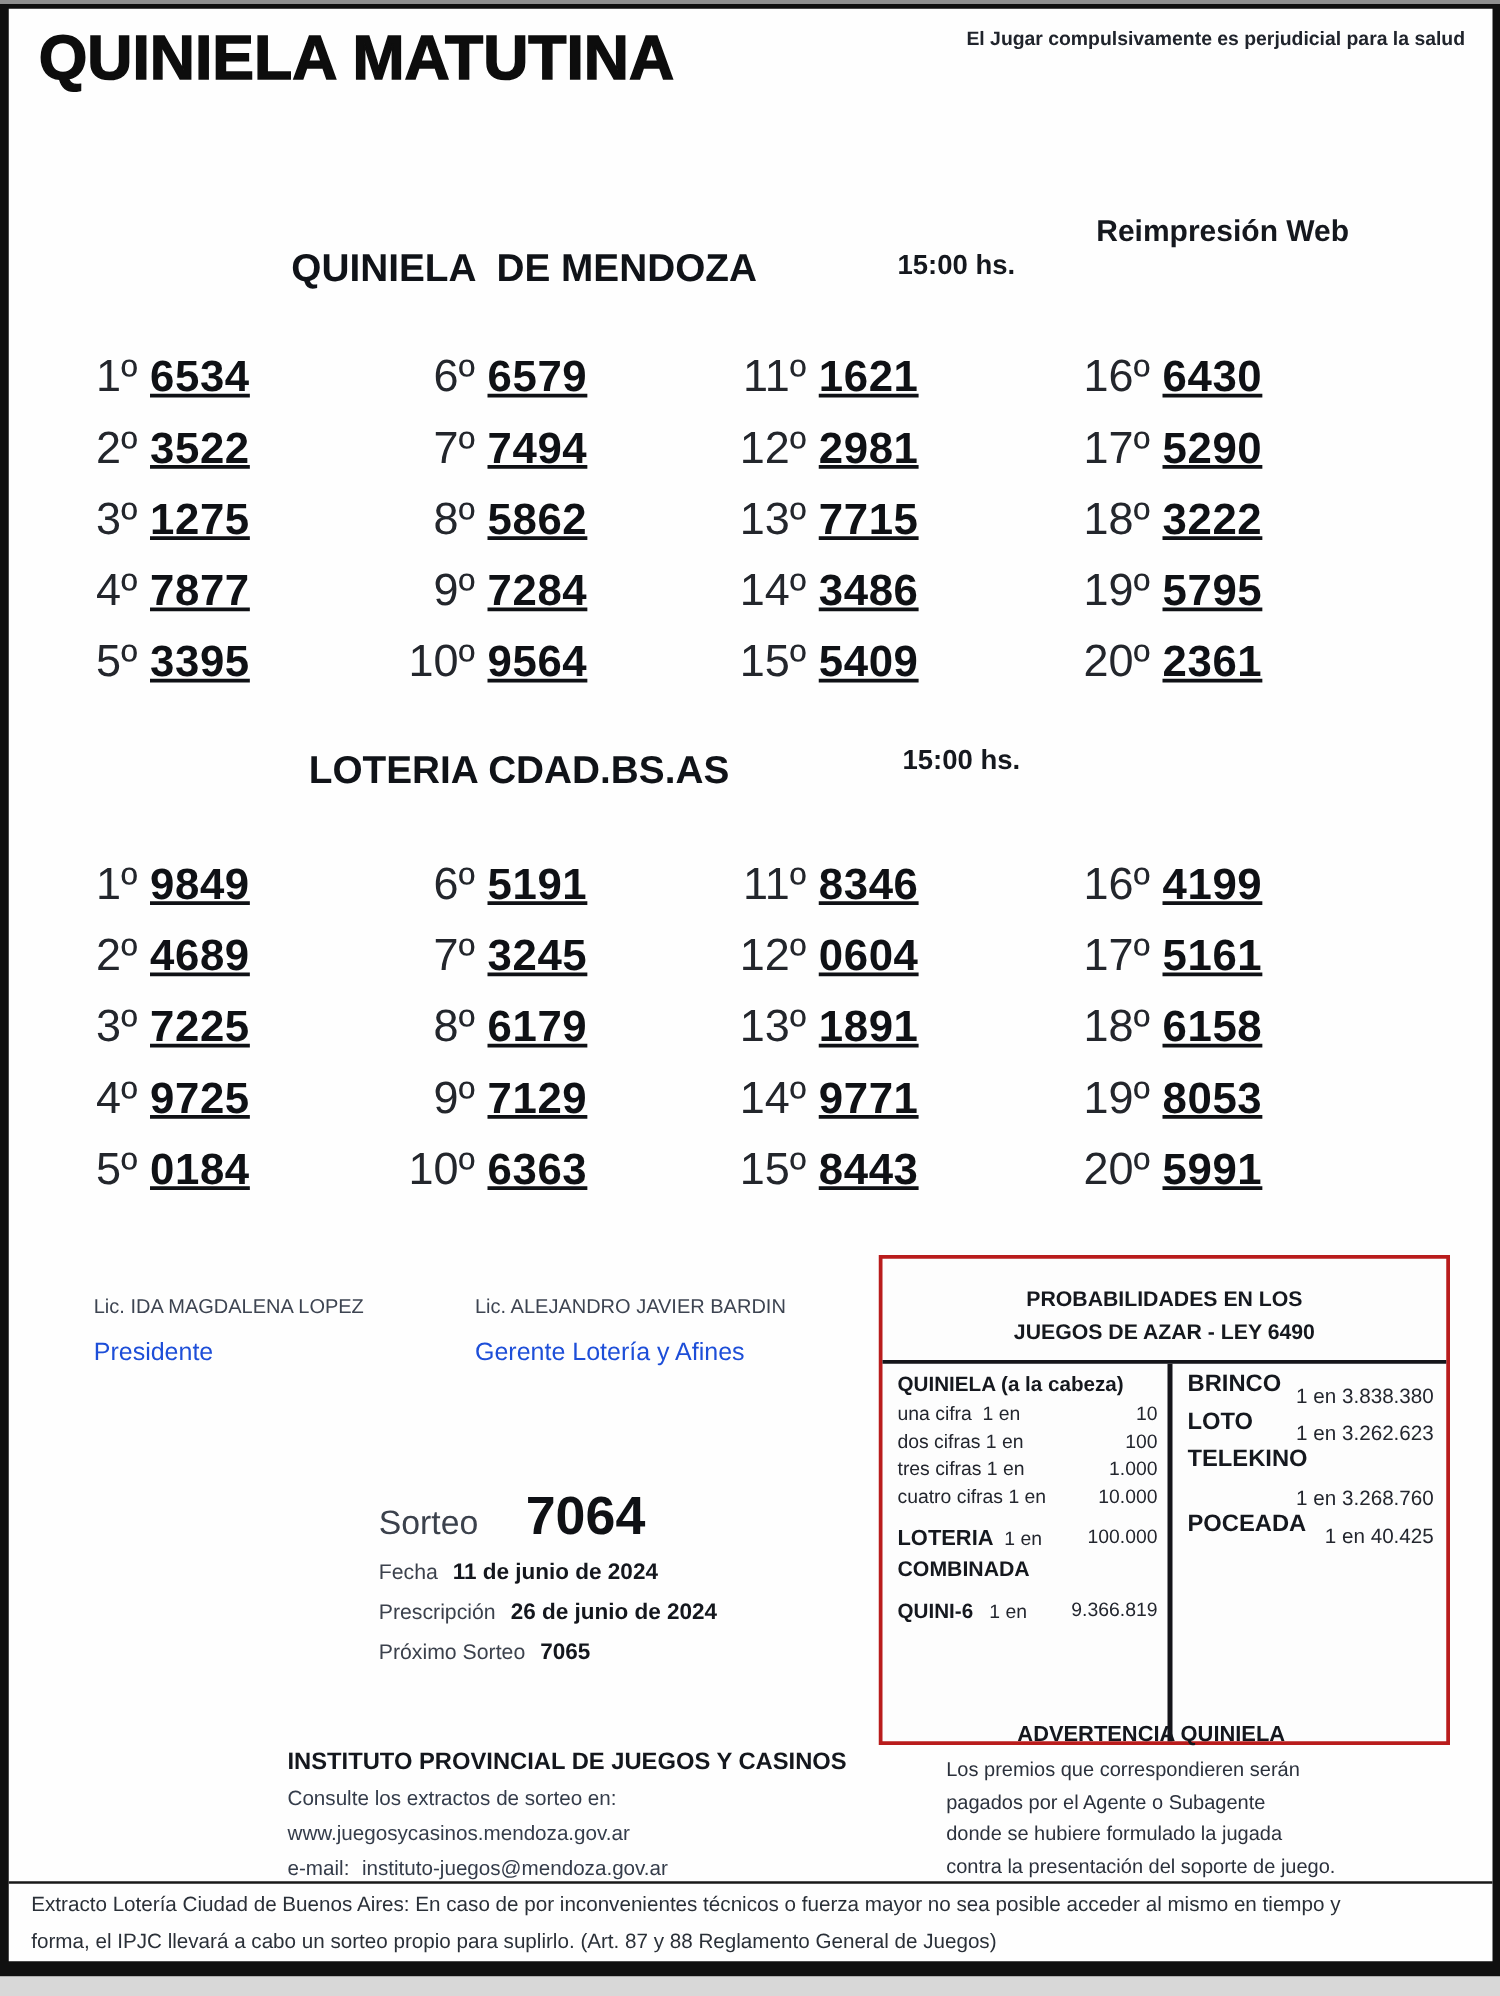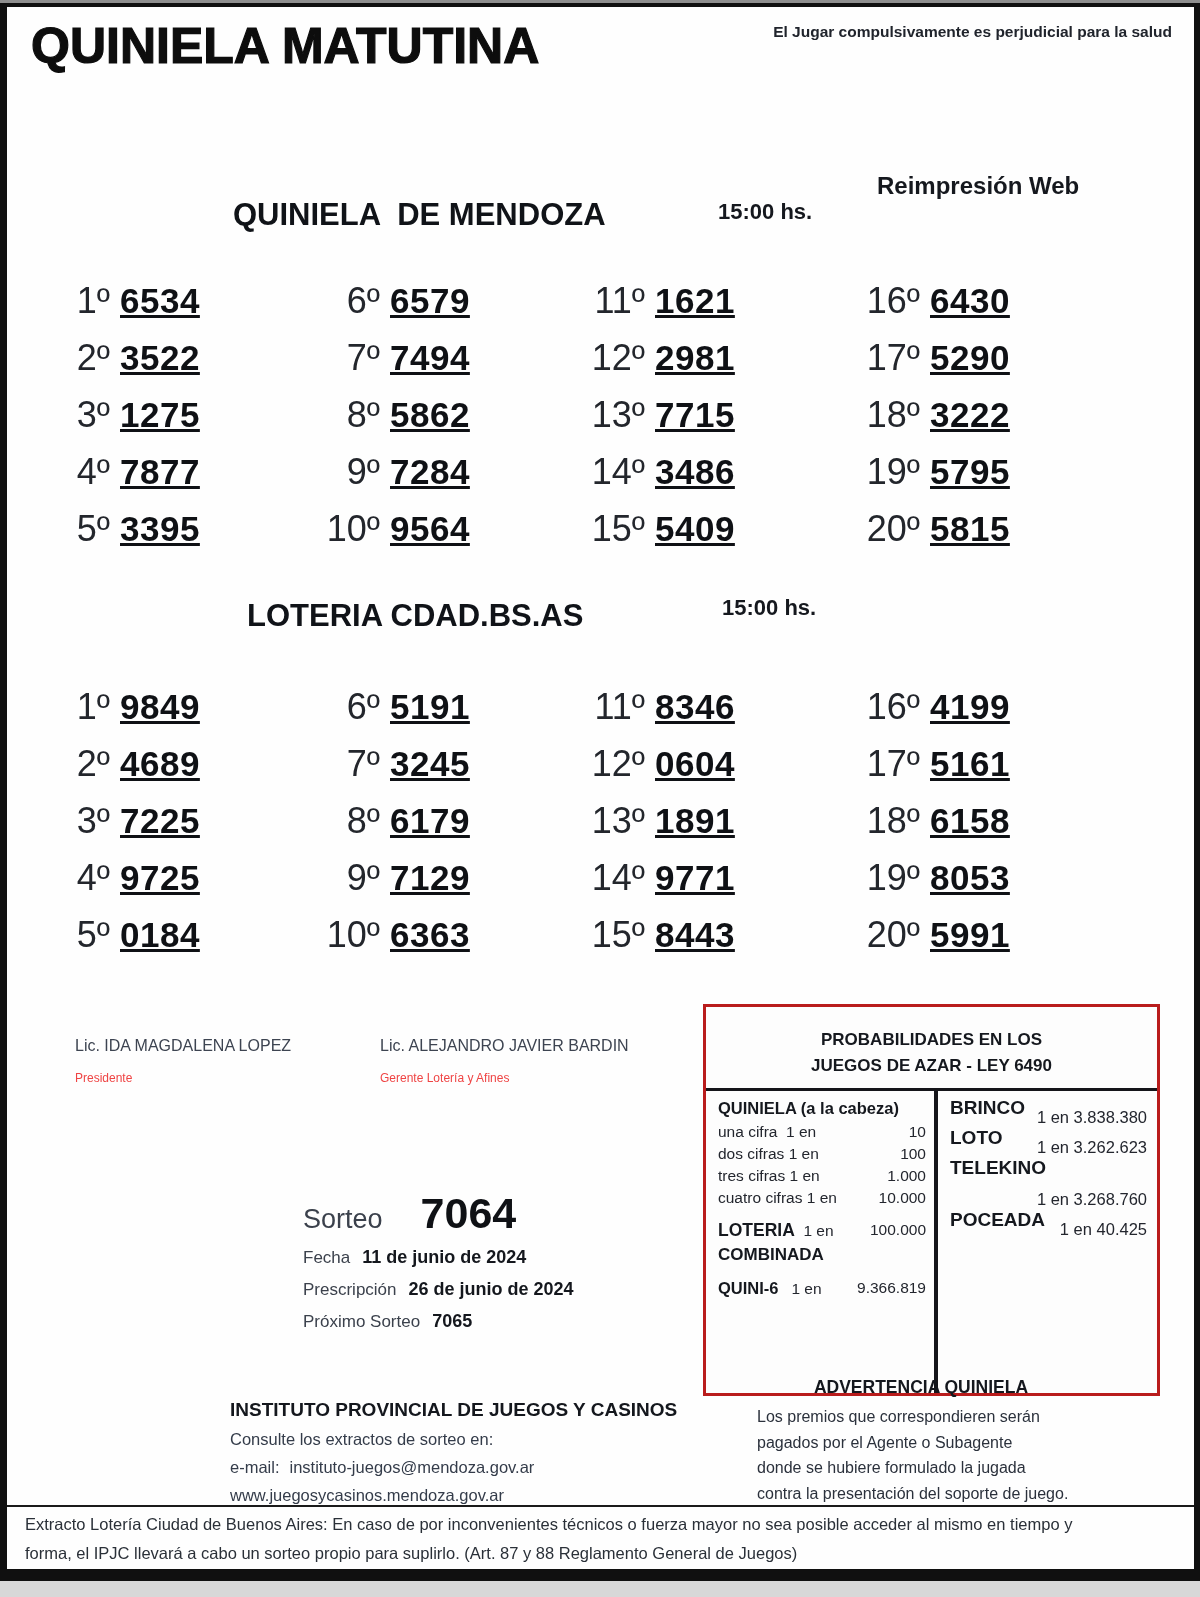--- a/index.html
+++ b/index.html
@@ -33,21 +33,21 @@
     display:grid; grid-template-columns:270px 265px 275px 230px;
     grid-template-rows:repeat(5, 57px); grid-auto-flow:column; width:1100px;
   }
   .grid1 { left:33px; top:265px; }
   .grid2 { left:33px; top:671px; }
   .num-cell { display:flex; align-items:baseline; padding-top:8px; }
   .num-pos { width:70px; text-align:right; font-size:36px; color:#23262c; flex:0 0 70px; }
   .num-val { font-size:35px; font-weight:bold; color:#0f1115; margin-left:10px; letter-spacing:0.5px;text-decoration:underline; }
 
   .official-name { font-size:16px; color:#3d4451; }
-  .official-role { font-size:12px; color:#ef4444; }
+  .official-role { font-size:20px; color:#1d4ed8; }
   .off1-name { left:68px; top:1030px; }
   .off1-role { left:68px; top:1064px; }
   .off2-name { left:373px; top:1030px; }
   .off2-role { left:373px; top:1064px; }
 
   
   .prob-box {
     left:696px; top:997px; width:457px; height:392px;
     border:3px solid #b91c1c; background:#fdfdfd;
   }
@@ -202,21 +202,21 @@
           <span class="num-val">3222</span>
         </div>
 
         <div class="num-cell">
           <span class="num-pos">19º</span>
           <span class="num-val">5795</span>
         </div>
 
         <div class="num-cell">
           <span class="num-pos">20º</span>
-          <span class="num-val">5815</span>
+          <span class="num-val">2361</span>
         </div>
       </div>
 
     <div class="abs draw-name draw2-name">LOTERIA CDAD.BS.AS</div>
     <div class="abs draw-time draw2-time">15:00 hs.</div>
 
     <div class="abs numbers-grid grid2">
 
         <div class="num-cell">
           <span class="num-pos">1º</span>
@@ -401,24 +401,24 @@
         <span>Prescripción</span><b>26 de junio de 2024</b>
       </div>
       <div class="meta-line">
         <span>Próximo Sorteo</span><b>7065</b>
       </div>
     </div>
 
     <div class="abs inst-block">
       <div class="inst-name">INSTITUTO PROVINCIAL DE JUEGOS Y CASINOS</div>
       <div class="inst-line">Consulte los extractos de sorteo en:</div>
+      <div class="inst-line">www.juegosycasinos.mendoza.gov.ar</div>
       <div class="inst-line">
         <span class="email-label">e-mail:</span><span>instituto-juegos@mendoza.gov.ar</span>
       </div>
-      <div class="inst-line">www.juegosycasinos.mendoza.gov.ar</div>
     </div>
 
     <div class="abs adv-block">
       <div class="adv-title">ADVERTENCIA QUINIELA</div>
       <div class="adv-lines">
 
           <div class="adv-line">Los premios que correspondieren serán</div>
 
           <div class="adv-line">pagados por el Agente o Subagente</div>
 

